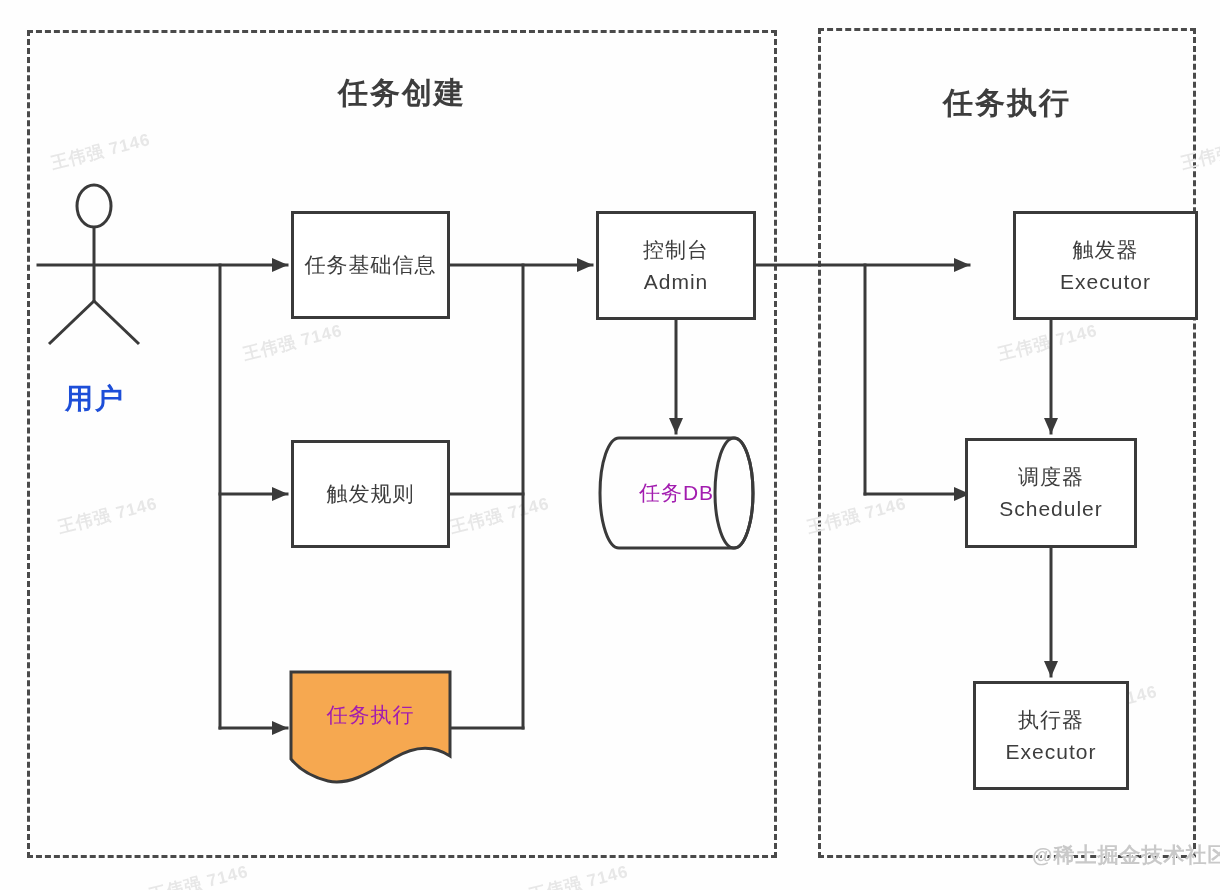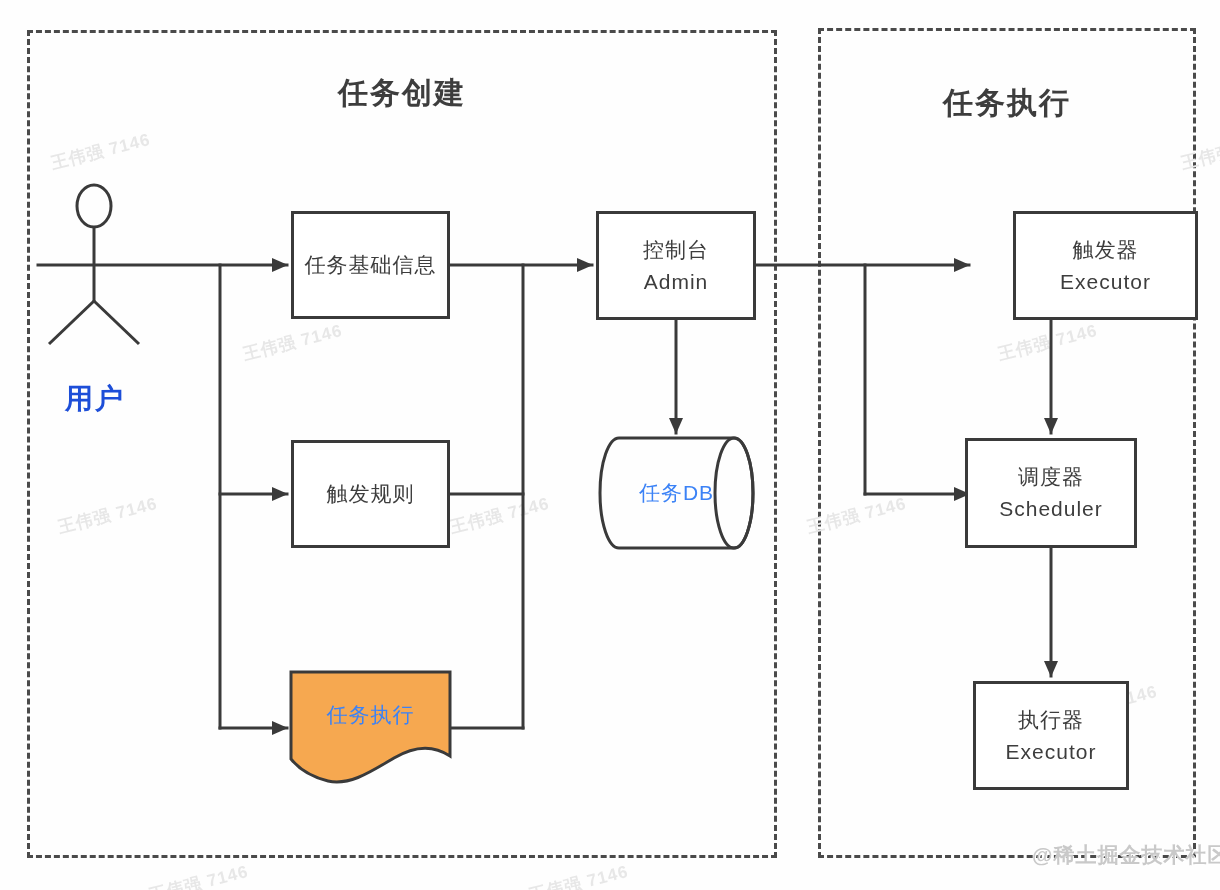--- a/index.html
+++ b/index.html
@@ -18,21 +18,21 @@
   #panel-creation .panel-title{top:40px;}
   #panel-execution .panel-title{top:52px;}
   .node{
     position:absolute;background:#ffffff;border:3px solid #3a3a3a;box-sizing:border-box;
     display:flex;flex-direction:column;align-items:center;justify-content:center;
     font-size:21px;color:#3d3d3d;letter-spacing:1px;line-height:32px;text-align:center;
     z-index:3;
   }
   .shape-label{
     position:absolute;display:flex;align-items:center;justify-content:center;
-    font-size:21px;color:#3b82f6;letter-spacing:1px;z-index:4;text-align:center;
+    font-size:21px;color:#a21caf;letter-spacing:1px;z-index:4;text-align:center;
   }
   #node-basic-info{left:291px;top:211px;width:159px;height:108px;}
   #node-admin{left:596px;top:211px;width:160px;height:109px;}
   #node-trigger{left:973px;top:211px;width:185px;height:109px;margin-left:40px;}
   #node-trigger-rule{left:291px;top:440px;width:159px;height:108px;}
   #node-scheduler{left:965px;top:438px;width:172px;height:110px;}
   #node-executor{left:973px;top:681px;width:156px;height:109px;}
   #label-task-db{left:600px;top:438px;width:153px;height:110px;}
   #label-task-code{left:291px;top:672px;width:159px;height:85px;}
   #actor-label{

